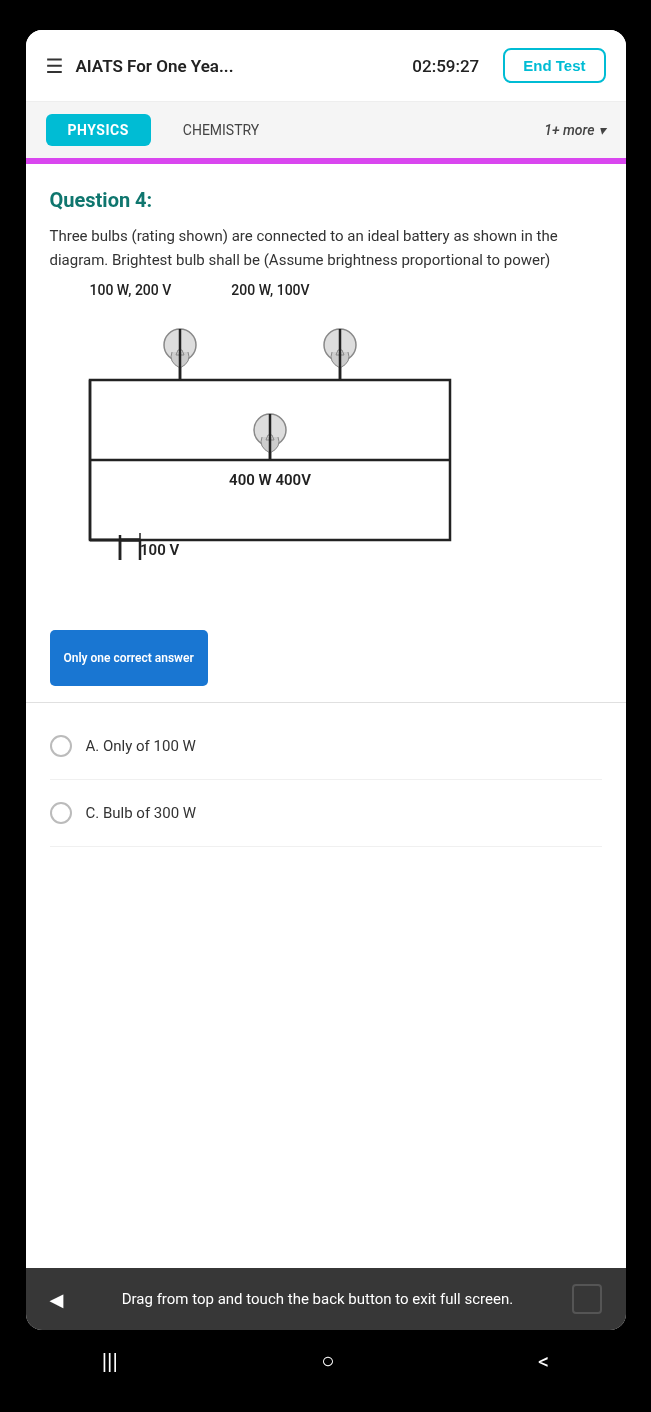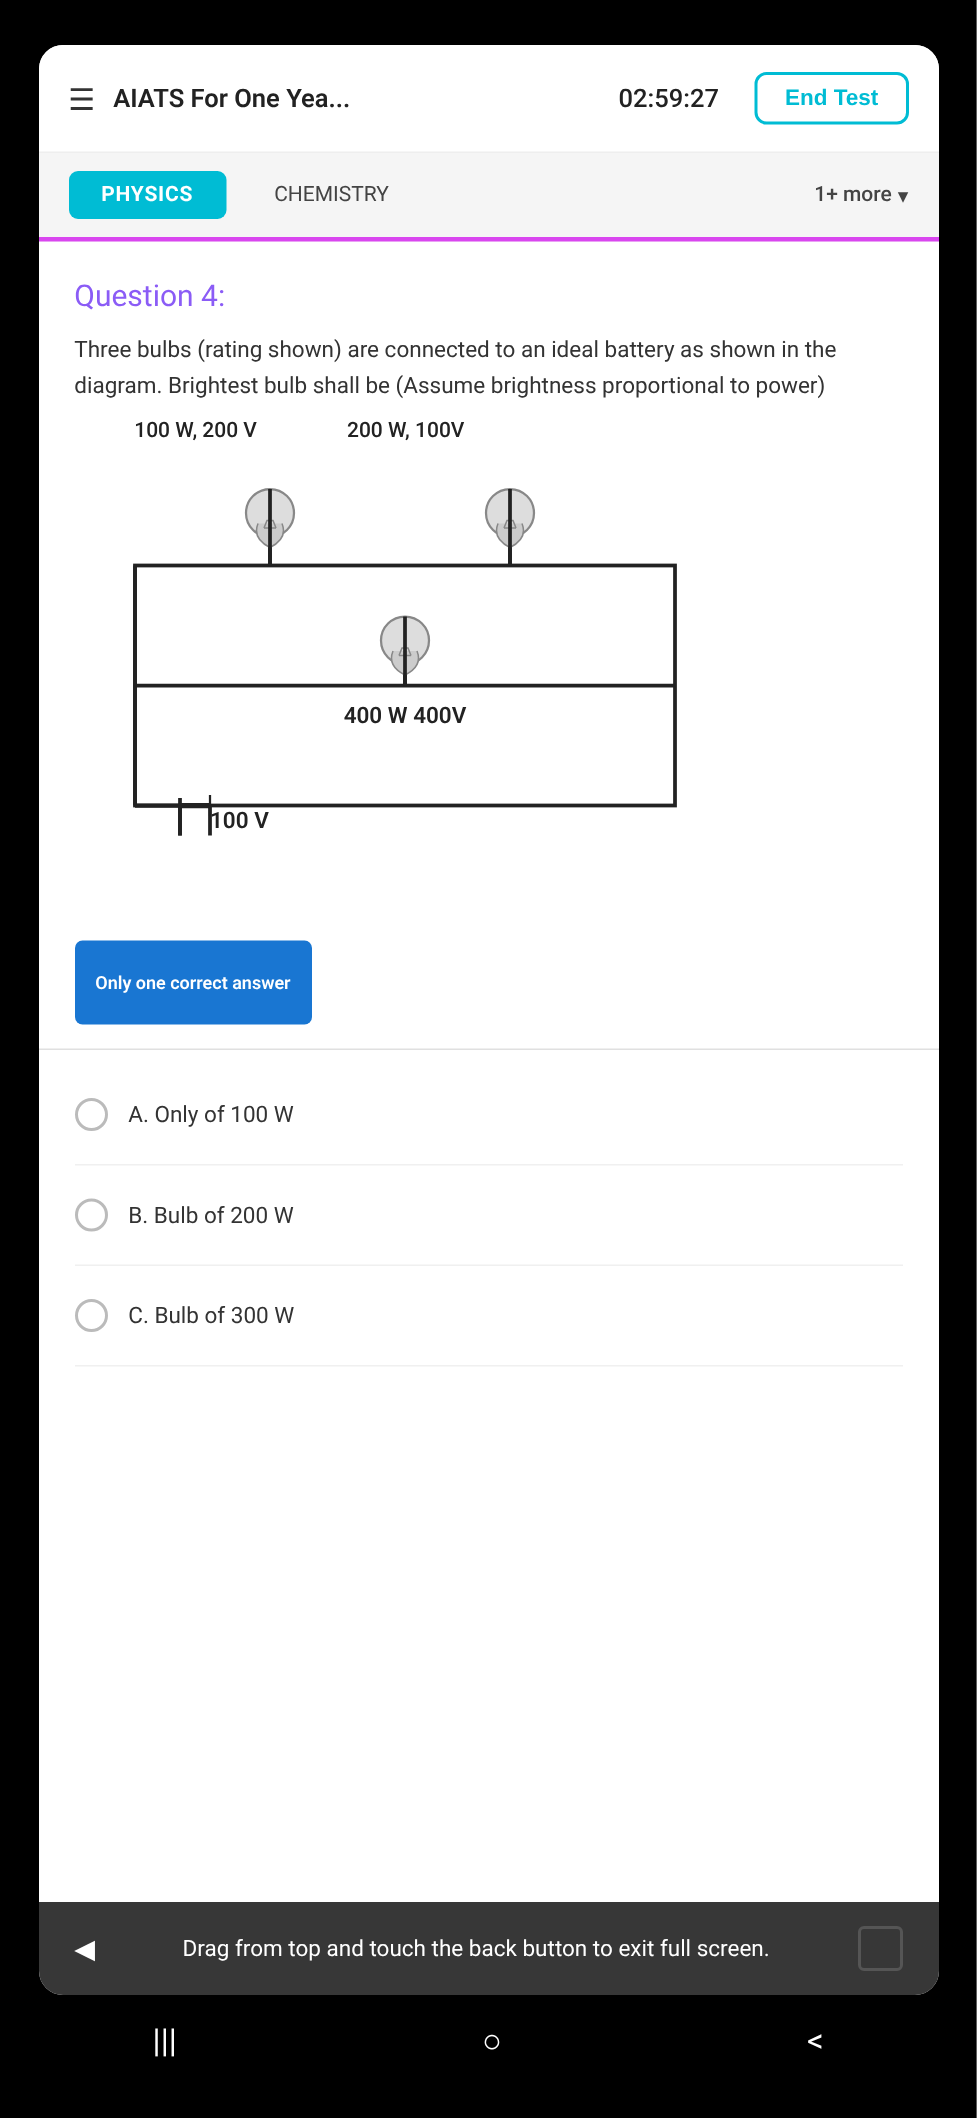--- a/index.html
+++ b/index.html
@@ -65,21 +65,21 @@
       font-size: 15px;
       font-weight: 600;
       cursor: pointer;
     }
     
     .tab-bar {
       display: flex;
       align-items: center;
       padding: 12px 20px;
       gap: 10px;
-      border-bottom: 3px solid #d946ef;
+      border-bottom: 6px solid #d946ef;
       background: #f5f5f5;
     }
     .tab-physics {
       background: #00bcd4;
       color: #fff;
       padding: 8px 22px;
       border-radius: 6px;
       font-size: 14px;
       font-weight: 700;
       letter-spacing: 0.5px;
@@ -95,31 +95,32 @@
     }
     .tab-more {
       color: #444;
       font-size: 14px;
       font-weight: 500;
       cursor: pointer;
       display: flex;
       align-items: center;
       gap: 4px;
       margin-left: auto;
+      font-style: italic;
     }
     
     .content {
       flex: 1;
       overflow-y: auto;
       padding: 24px 24px 0;
     }
     .question-label {
       font-size: 20px;
-      font-weight: 400;
-      color: #8b5cf6;
+      font-weight: 700;
+      color: #0f766e;
       margin-bottom: 12px;
     }
     .question-text {
       font-size: 15px;
       color: #333;
       line-height: 1.6;
       margin-bottom: 6px;
     }
     
     .circuit-container {
@@ -314,24 +315,20 @@
       <hr class="divider">
 
       
       <div class="options">
         <div class="option-row">
           <div class="radio-circle"></div>
           <span class="option-text">A. Only of 100 W</span>
         </div>
         <div class="option-row">
           <div class="radio-circle"></div>
-          <span class="option-text">B. Bulb of 200 W</span>
-        </div>
-        <div class="option-row">
-          <div class="radio-circle"></div>
           <span class="option-text">C. Bulb of 300 W</span>
         </div>
       </div>
     </div>
 
     <div class="bottom-toast">
       <span class="toast-back-icon">◀</span>
       <span class="toast-text">Drag from top and touch the back button to exit full screen.</span>
       <div class="toast-right-space"></div>
     </div>

